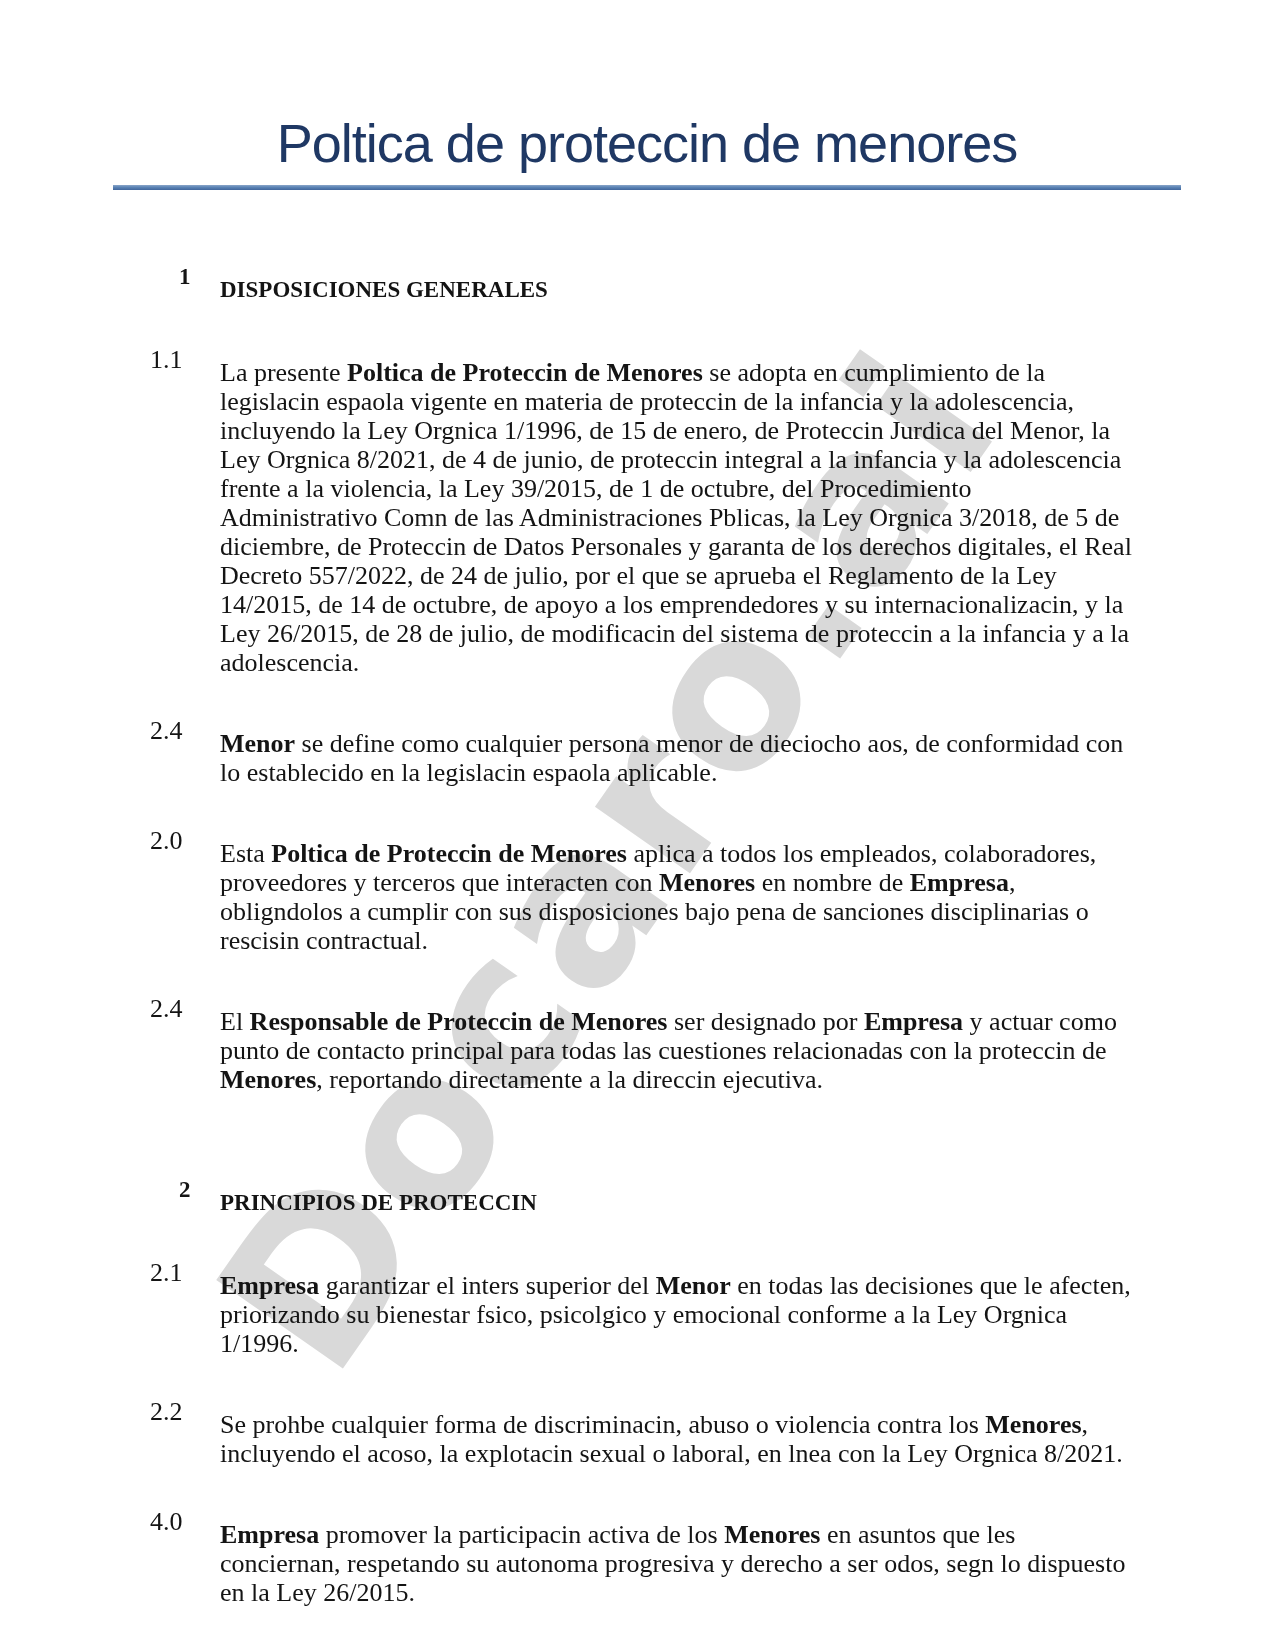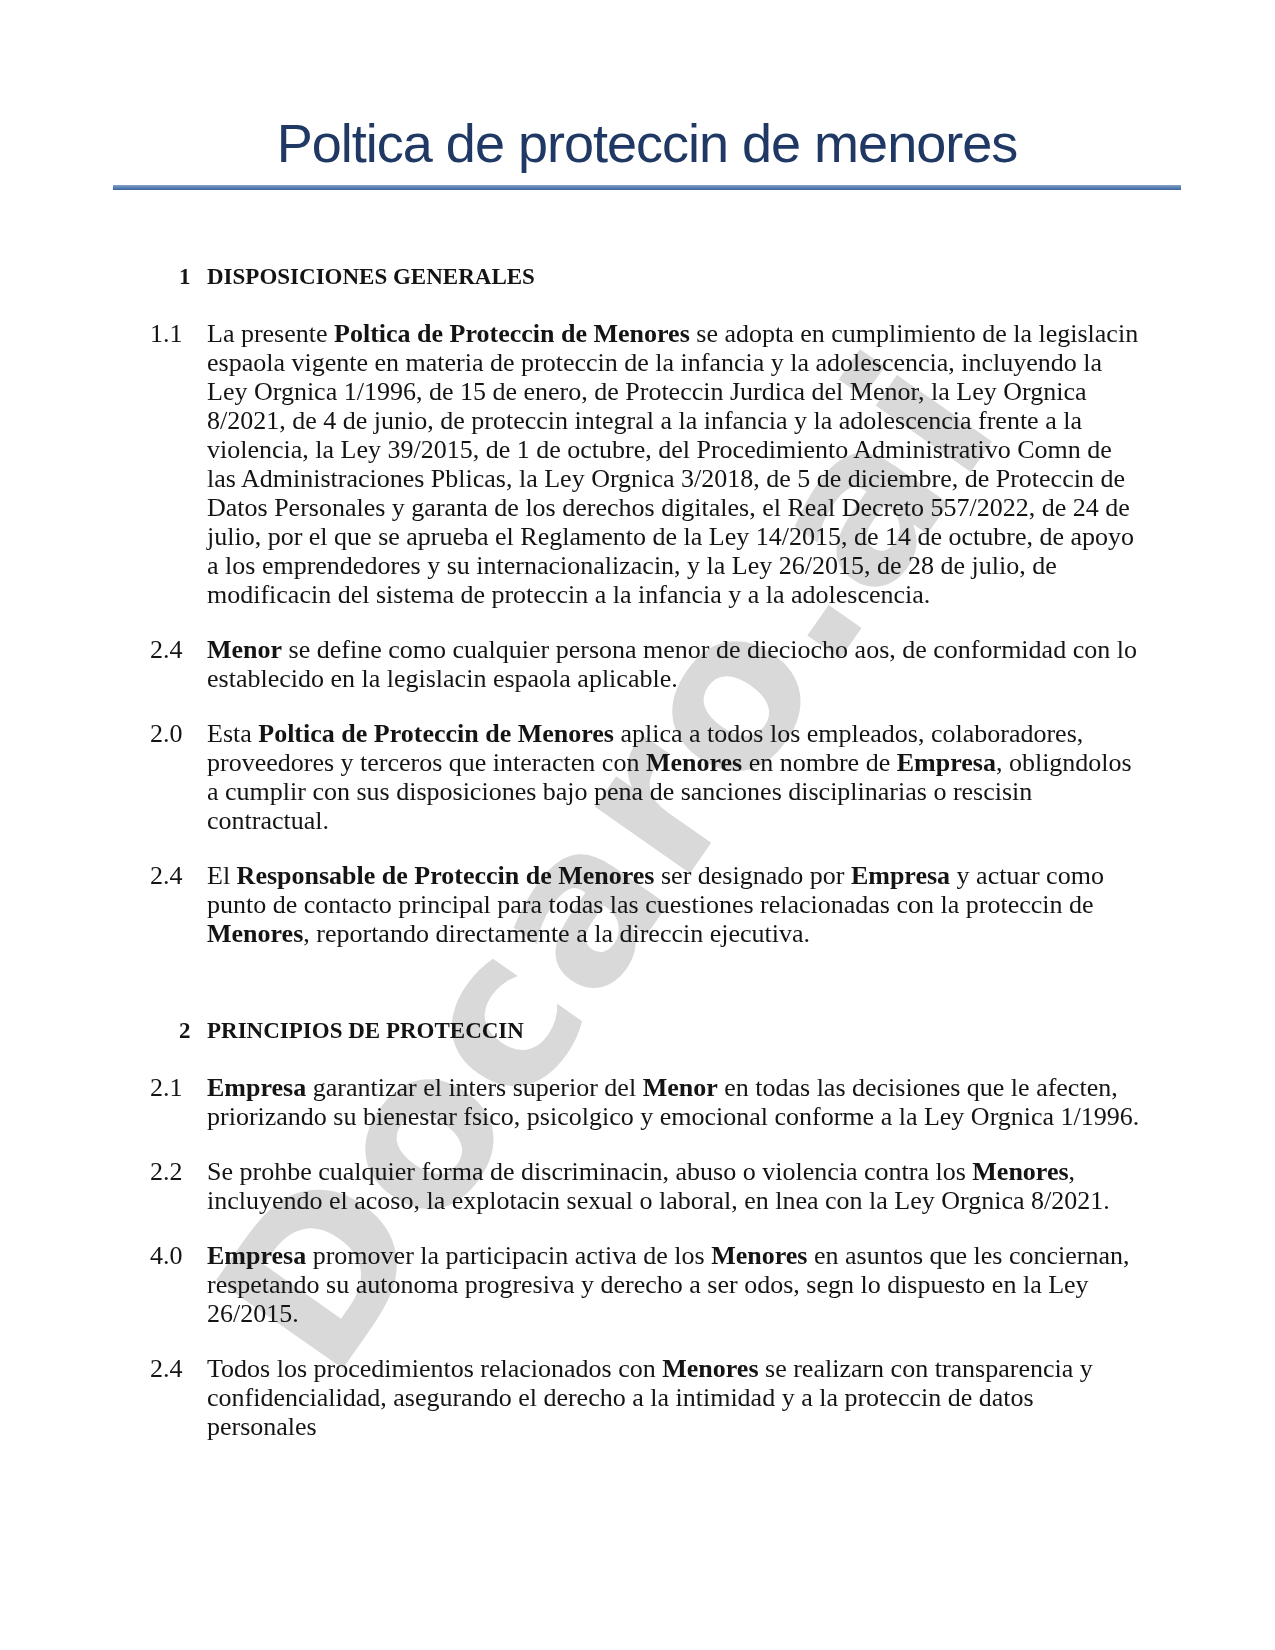--- a/index.html
+++ b/index.html
@@ -65,21 +65,21 @@
     line-height: 29px;
   }
   .num {
     flex: 0 0 94px;
     box-sizing: border-box;
     padding-left: 37px;
   }
   .txt {
     flex: 1 1 auto;
     padding-right: 36px;
-    margin: 0;
+    margin: 13px;
   }
   .heading-row {
     font-weight: bold;
     font-size: 23px;
     margin-bottom: 28px;
   }
   .heading-row .num {
     padding-left: 66px;
   }
   .clause-row {

